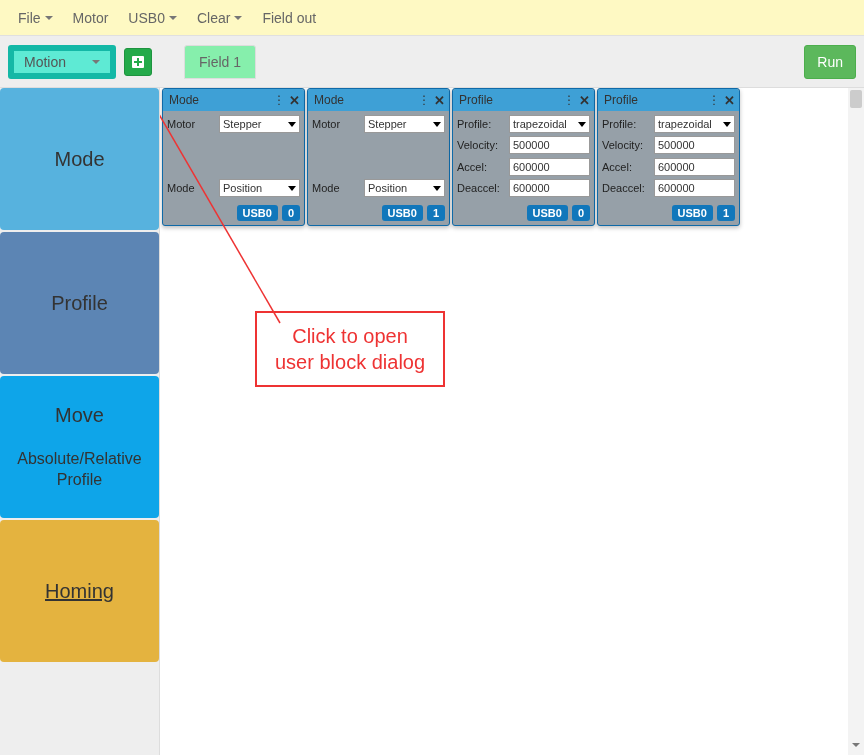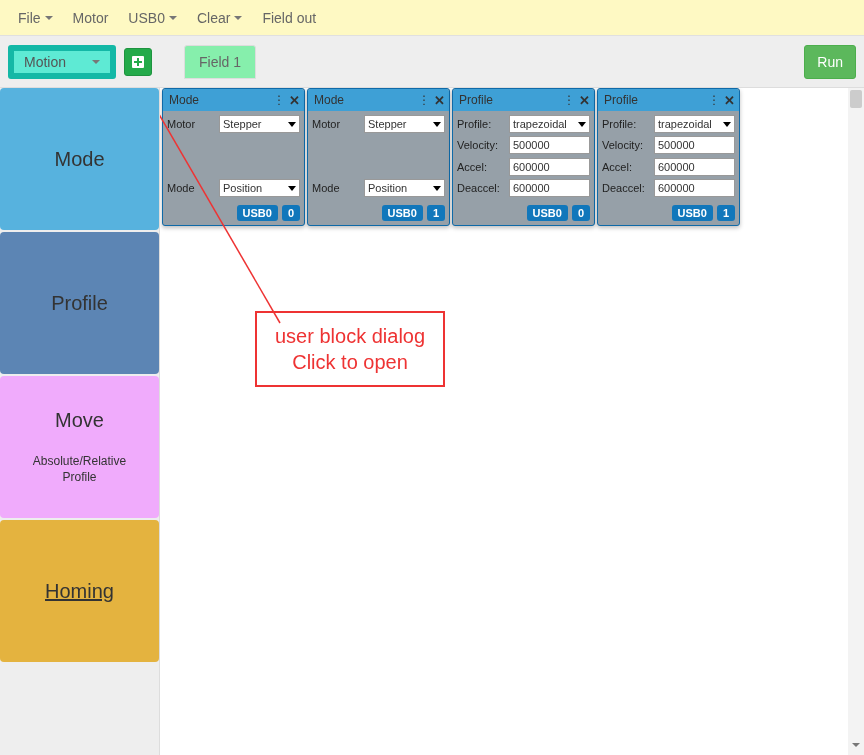--- a/index.html
+++ b/index.html
@@ -20,21 +20,21 @@
   .btn-run{background:#5cb85c;color:#fff;border-color:#4cae4c;justify-content:center;}
   .spacer{flex:1;}
 
   .tab{height:34px;background:#86efac;border:1px solid #ddd;border-radius:3px 3px 0 0;display:flex;align-items:center;padding:0 14px;color:#666;margin-left:24px;}
 
   
   .workspace{display:flex;height:calc(755px - 36px - 52px);}
   .sidebar{width:160px;background:#eee;border-right:1px solid #ddd;display:flex;flex-direction:column;overflow-y:auto;}
   .sb-block{height:142px;margin:0;display:flex;flex-direction:column;align-items:center;justify-content:center;color:#333;border-radius:4px;text-align:center;padding:8px;cursor:pointer;margin-bottom:2px;}
   .sb-block h3{margin:0;font-size:20px;font-weight:400;}
-  .sb-block .sub{font-size:12px;margin-top:22px;line-height:1.3;}
+  .sb-block .sub{font-size:16px;margin-top:22px;line-height:1.3;}
 
   .canvas{flex:1;background:#fff;position:relative;overflow:auto;}
   .canvas-inner{position:relative;padding:0;}
 
   .block-row{display:flex;gap:2px;padding:0 2px;}
 
   
   .card{width:143px;background:#96a0a8;border:1px solid #0f6aa8;border-radius:3px;box-shadow:0 2px 4px rgba(0,0,0,.25);font-size:12px;position:relative;}
   .card-hd{height:22px;background:#3ea0d6;display:flex;align-items:center;padding:0 4px 0 6px;font-size:12px;color:#333;justify-content:space-between;border-radius:3px 3px 0 0;}
   .card-hd-icons{display:flex;gap:4px;align-items:center;}
@@ -104,21 +104,21 @@
 </div>
 
 <div class="workspace">
   <div class="sidebar" id="sidebar">
       <div class="sb-block" style="background: rgb(87, 178, 222);">
         <h3>Mode</h3>
       </div>
       <div class="sb-block" style="background: rgb(92, 133, 180);">
         <h3>Profile</h3>
       </div>
-      <div class="sb-block" style="background: #f0abfc;">
+      <div class="sb-block" style="background: #0ea5e9;">
         <h3>Move</h3>
         <div class="sub">
           <div>Absolute/Relative</div>
           <div>Profile</div>
         </div>
       </div>
       <div class="sb-block" style="background: rgb(228, 179, 63); text-decoration: underline;">
         <h3>Homing</h3>
       </div>
     </div>
@@ -269,22 +269,22 @@
 
     <svg class="arrow-svg" width="300" height="300" style="left:0;top:0;">
       <defs>
         <marker id="ah" markerWidth="8" markerHeight="8" refX="1" refY="4" orient="auto">
           <path d="M8,0 L0,4 L8,8 z" fill="#e33"></path>
         </marker>
       </defs>
       <line x1="120" y1="235" x2="-15" y2="2" stroke="#e33" stroke-width="1.5" marker-end="url(#ah)"></line>
     </svg>
     <div class="anno-box" style="left:95px;top:223px;">
+      <div>Click to open</div>
       <div>user block dialog</div>
-      <div>Click to open</div>
     </div>
 
     <div class="scroll-y">
       <div class="thumb"></div>
       <div class="btn-down">
         <span class="caret-icon"></span>
       </div>
     </div>
   </div>
 </div>

